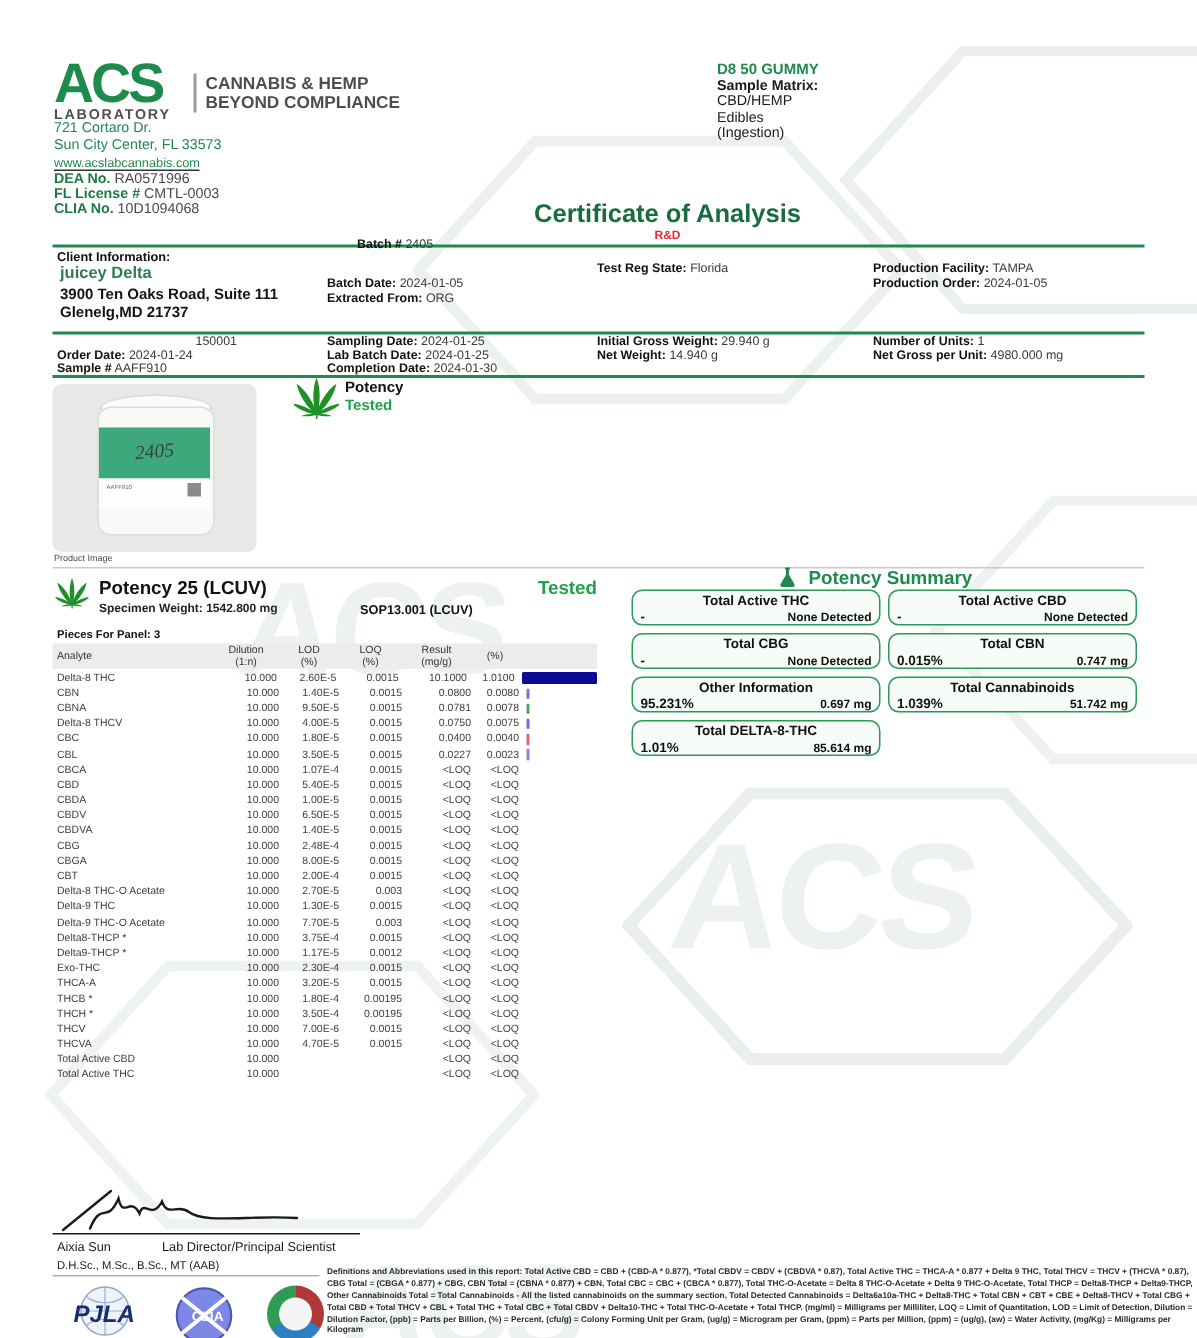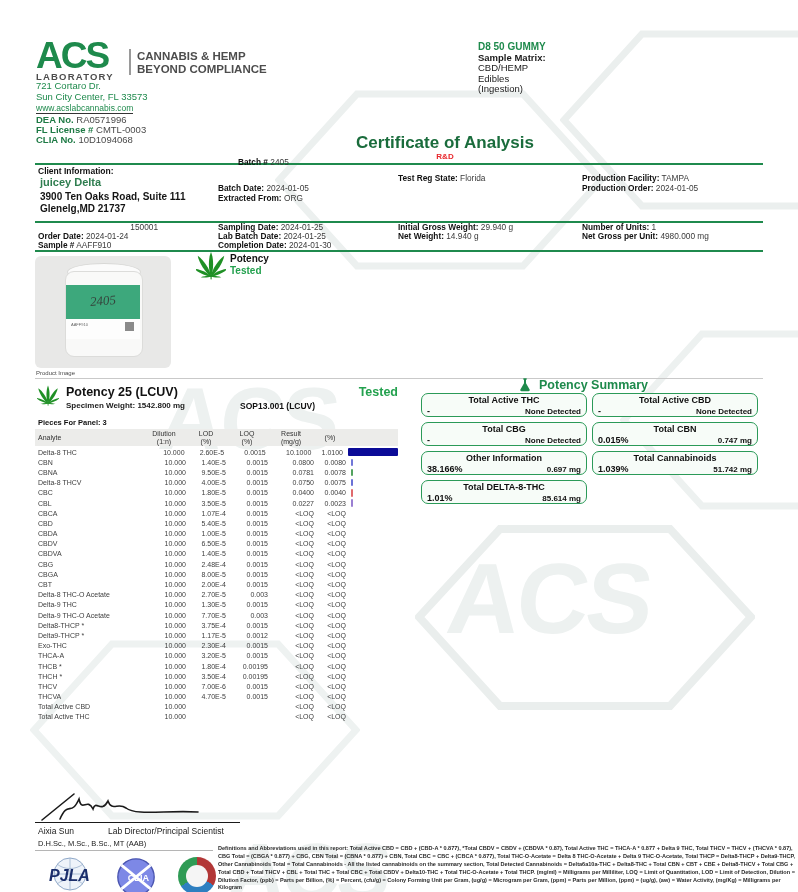--- a/index.html
+++ b/index.html
@@ -545,21 +545,21 @@
         <div class="scard">
           <div class="sc-title">Total CBN</div>
           <div class="sc-vals">
             <span class="sc-left">0.015%</span>
             <span class="sc-right">0.747 mg</span>
           </div>
         </div>
         <div class="scard">
           <div class="sc-title">Other Information</div>
           <div class="sc-vals">
-            <span class="sc-left">38.166%</span>
+            <span class="sc-left">95.231%</span>
             <span class="sc-right">0.697 mg</span>
           </div>
         </div>
         <div class="scard">
           <div class="sc-title">Total Cannabinoids</div>
           <div class="sc-vals">
             <span class="sc-left">1.039%</span>
             <span class="sc-right">51.742 mg</span>
           </div>
         </div>

